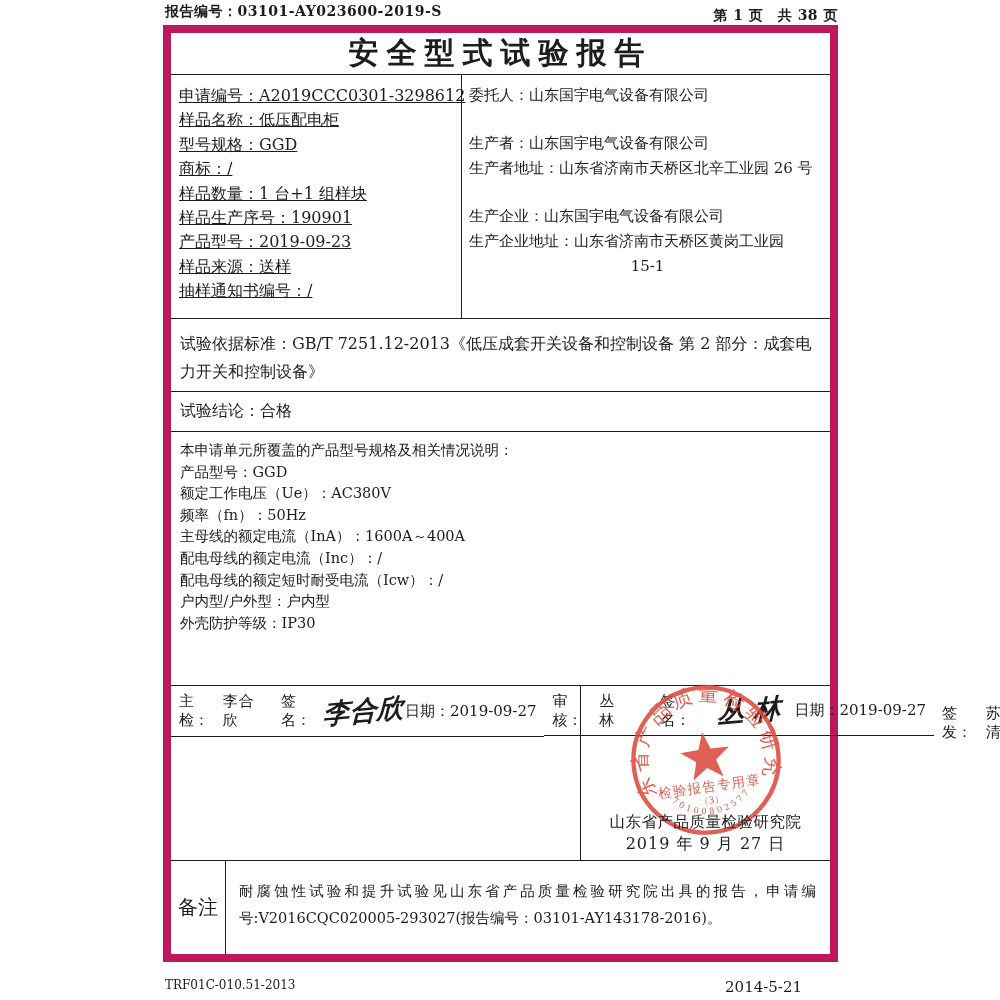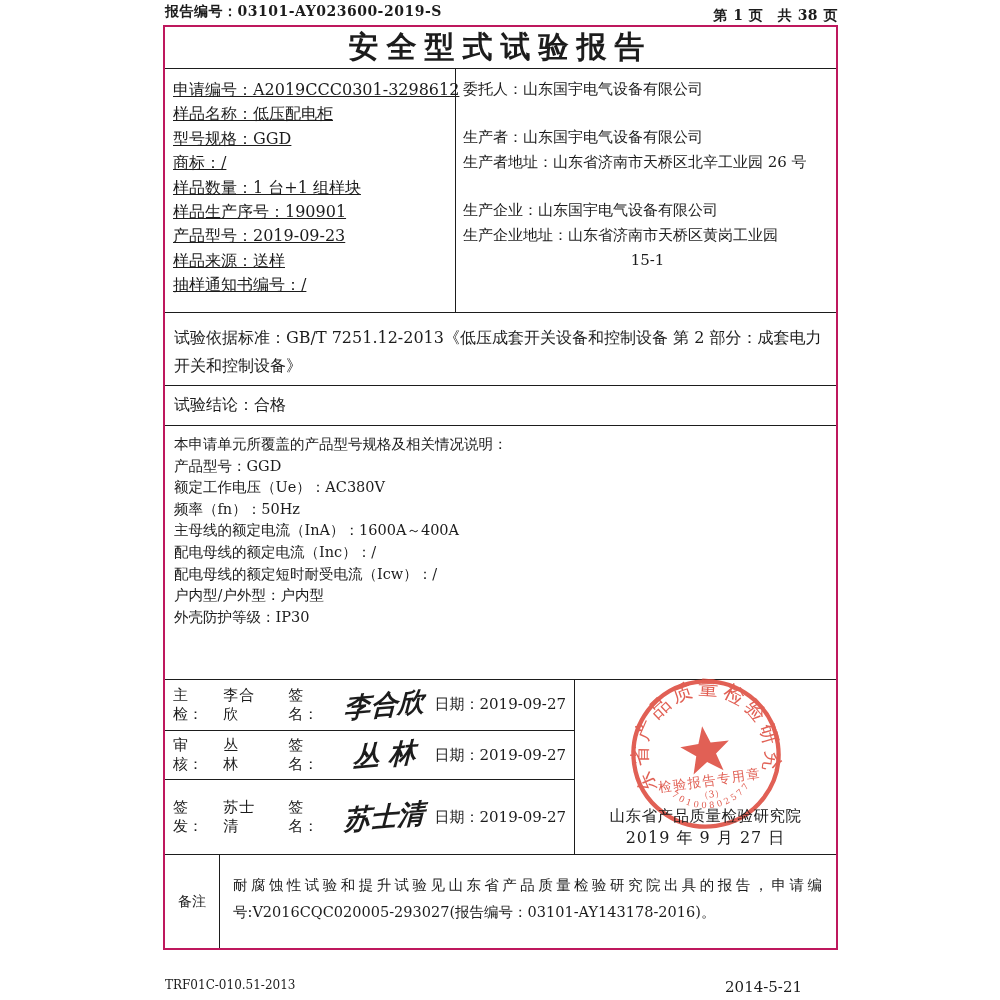--- a/index.html
+++ b/index.html
@@ -9,21 +9,21 @@
   .page { position:absolute; left:0; top:0; width:836px; height:1000px; background:#fff; }
   .doc  { position:absolute; left:163px; top:0; width:675px; }
 
   
   .runhead { position:absolute; top:3px; left:0; width:675px; font-size:14px;
              font-weight:bold; letter-spacing:.5px; }
   .runhead .left  { position:absolute; left:2px; top:0; }
   .runhead .right { position:absolute; right:0; top:4px; }
 
   
-  .table { position:absolute; top:25px; left:0; width:675px; border:2px solid #be185d; }
+  .table { position:absolute; top:25px; left:0; width:675px; border:8px solid #be185d; }
   .section { border-top:1.5px solid #1d1d1d; position:relative; }
   .section:first-child { border-top:none; }
 
   .title-row { height:41px; display:flex; align-items:center; justify-content:center;
                font-size:30px; font-weight:bold; letter-spacing:8px; }
 
   
   .info { height:244px; display:flex; }
   .info-left { width:291px; border-right:1.5px solid #1d1d1d; padding:9px 4px 0 8px;
                font-size:16px;text-decoration:underline; }
@@ -34,21 +34,21 @@
   .info-right .cont { text-align:center; line-height:25px; }
 
   .standards { height:73px; padding:11px 10px 0 9px; font-size:16px; line-height:28px; }
   .conclusion { height:40px; padding:9px 10px 0 9px; font-size:16px; }
 
   .spec { height:254px; padding:8px 10px 0 9px; font-size:14.5px; }
   .spec .row { line-height:21.6px; white-space:nowrap; }
 
   
   .sigs { height:175px; display:flex; }
-  .sig-left { width:409px; display:flex; flex-direction:column; }
+  .sig-left { width:409px; display:flex; flex-direction:row; }
   .sig-row { display:flex; align-items:center; border-bottom:1.5px solid #1d1d1d;
              padding:0 8px; font-size:15px; }
   .sig-row:nth-child(1) { height:51px; }
   .sig-row:nth-child(2) { height:50px; }
   .sig-row:nth-child(3) { height:74px; border-bottom:none; }
   .sig-name { margin-left:10px; letter-spacing:1px; }
   .sig-lab2 { margin-left:22px; }
   .sig-script { font-family:"DejaVu Serif",serif; font-style:italic; font-weight:bold;
                 font-size:27px; margin-left:6px; width:112px; text-align:center;
                 display:inline-block; transform:rotate(-5deg) skewX(-6deg); }
@@ -58,21 +58,21 @@
   .seal { position:absolute; left:50%; top:-4px; width:156px; height:156px;
           transform:translateX(-50%) rotate(-8deg); opacity:.88; }
   .stamp-org  { position:absolute; bottom:27px; left:0; width:100%; text-align:center;
                 font-size:15.5px; letter-spacing:.5px; }
   .stamp-date { position:absolute; bottom:5px; left:0; width:100%; text-align:center;
                 font-size:16px; letter-spacing:1px; }
 
   
   .remark { height:94px; display:flex; }
   .remark-label { width:55px; border-right:1.5px solid #1d1d1d; display:flex;
-                  align-items:center; justify-content:center; font-size:14px;text-align:right; }
+                  align-items:center; justify-content:center; font-size:20px;text-align:right; }
   .remark-text { flex:1; padding:17px 14px 0 13px; font-size:14.5px; line-height:27px;
                  text-align:justify; }
 
   
   .pagefoot { position:absolute; top:978px; left:0; width:675px; }
   .pagefoot .left  { position:absolute; left:2px; top:0; font-size:12px; }
   .pagefoot .right { position:absolute; right:36px; top:0; font-size:15px; }
 
   svg text { font-family:"DejaVu Serif",serif; }
 </style>

